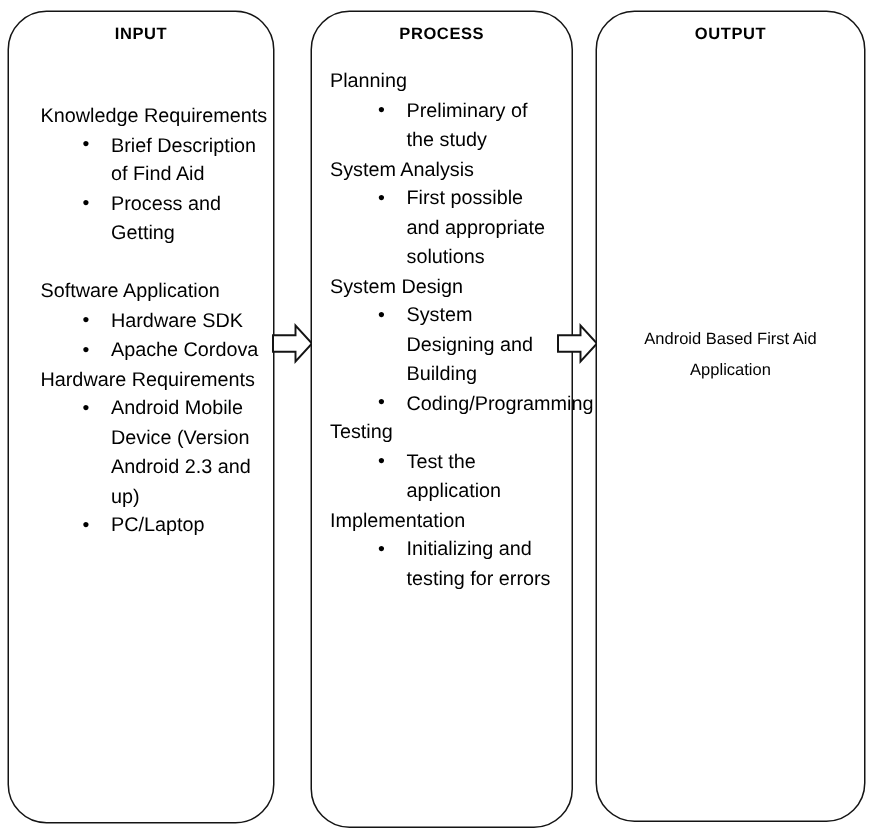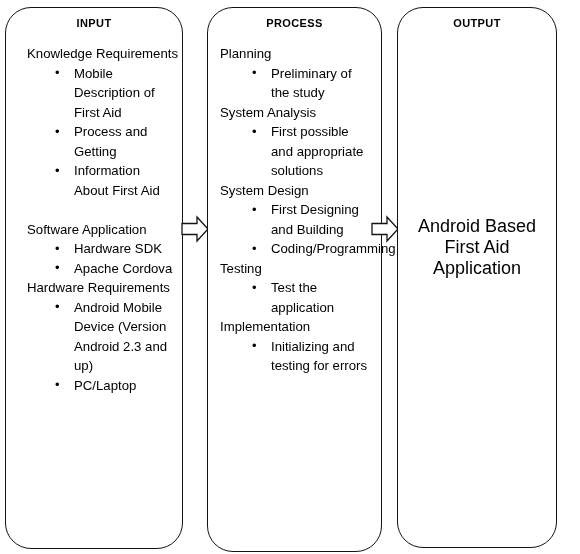--- a/index.html
+++ b/index.html
@@ -27,41 +27,41 @@
   
   .box {
     position: absolute;
     box-sizing: border-box;
     border: 1.3px solid #141414;
     border-radius: 26px;
     background: #ffffff;
   }
   .box-input   { left: 5px;   top: 7px;  width: 178px; height: 542px; }
   .box-process { left: 207px; top: 7px;  width: 175px; height: 545px; }
-  .box-output  { left: 397px; top: 7px;  width: 160px; height: 541px; }
+  .box-output  { left: 397px; top: 7px;  width: 180px; height: 541px; }
 
   .box-title {
     position: absolute;
     left: 0;
     right: 0;
     top: 9px;
     text-align: center;
     font-weight: bold;
     font-size: 11px;
     letter-spacing: 0.4px;
   }
 
   
   .content {
     position: absolute;
     left: 0;
     right: 0;
     top: 36px;
   }
-  .content-input   { padding-left: 21px; padding-right: 8px; }
+  .content-input   { padding-left: 21px; padding-right: 8px; margin-top: 23px; }
   .content-process { padding-left: 12px; padding-right: 8px; }
 
   .heading {
     font-size: 13.2px;
     line-height: 19.5px;
     margin: 0 0 0 0;
     white-space: nowrap;
   }
   .heading.gap-before { margin-top: 19.5px; }
 
@@ -91,21 +91,21 @@
   .content-process ul.bullets li { padding-left: 51px; }
   .content-process ul.bullets li::before { left: 32px; }
 
   
   .output-text {
     position: absolute;
     left: 14px;
     right: 14px;
     top: 208px;
     text-align: center;
-    font-size: 18px;
+    font-size: 11px;
     line-height: 21px;
   }
 
   
   .arrow {
     position: absolute;
     top: 214px;
     width: 28px;
     height: 30px;
   }
@@ -118,23 +118,22 @@
 
 <div class="diagram">
 
   <div class="box box-input">
     <div class="box-title">INPUT</div>
 
     <div class="content content-input">
 
       <div class="heading">Knowledge Requirements</div>
       <ul class="bullets bullets-pad-top bullets-pad-bottom">
-        <li>Mobile Description of First Aid</li>
+        <li>Brief Description of Find Aid</li>
         <li>Process and Getting</li>
-        <li>Information About First Aid</li>
       </ul>
 
       <div class="heading gap-before">Software Application</div>
       <ul class="bullets bullets-pad-top bullets-pad-bottom">
         <li>Hardware SDK</li>
         <li>Apache Cordova</li>
       </ul>
 
       <div class="heading">Hardware Requirements</div>
       <ul class="bullets bullets-pad-top">
@@ -161,21 +160,21 @@
         <li>Preliminary of the study</li>
       </ul>
 
       <div class="heading">System Analysis</div>
       <ul class="bullets bullets-pad-top bullets-pad-bottom">
         <li>First possible and appropriate solutions</li>
       </ul>
 
       <div class="heading">System Design</div>
       <ul class="bullets bullets-pad-top bullets-pad-bottom">
-        <li>First Designing and Building</li>
+        <li>System Designing and Building</li>
       </ul>
 
       <ul class="bullets bullets-pad-top bullets-pad-bottom">
         <li>Coding/Programming</li>
       </ul>
 
       <div class="heading">Testing</div>
       <ul class="bullets bullets-pad-top bullets-pad-bottom">
         <li>Test the application</li>
       </ul>

